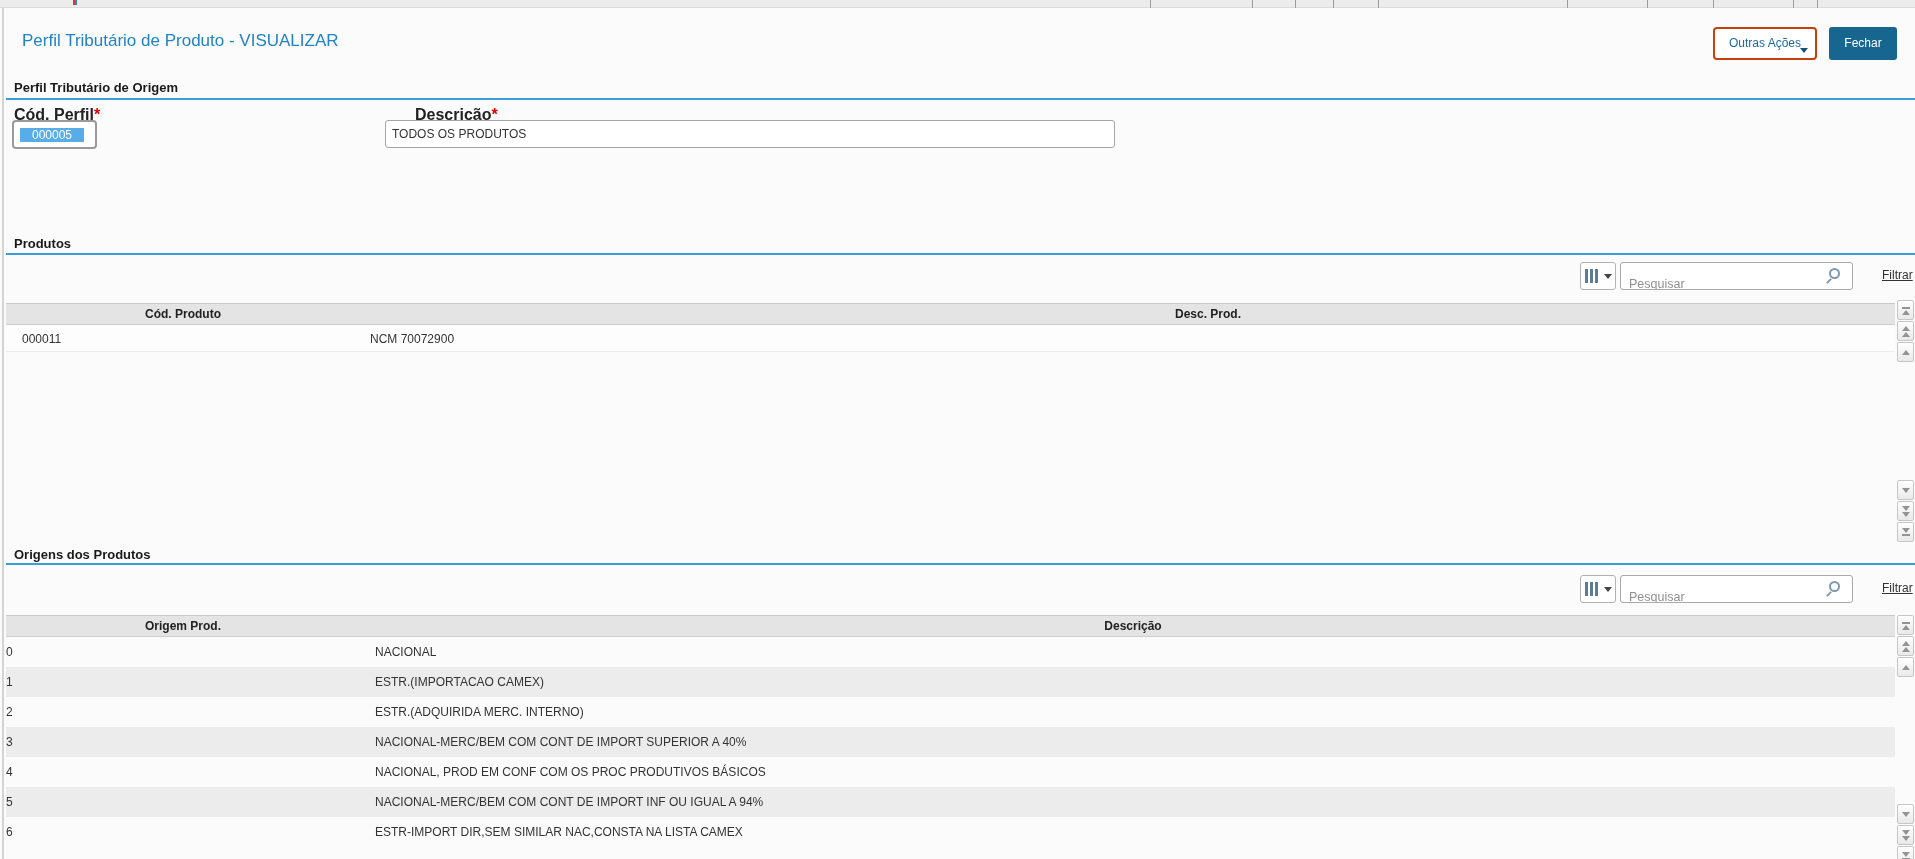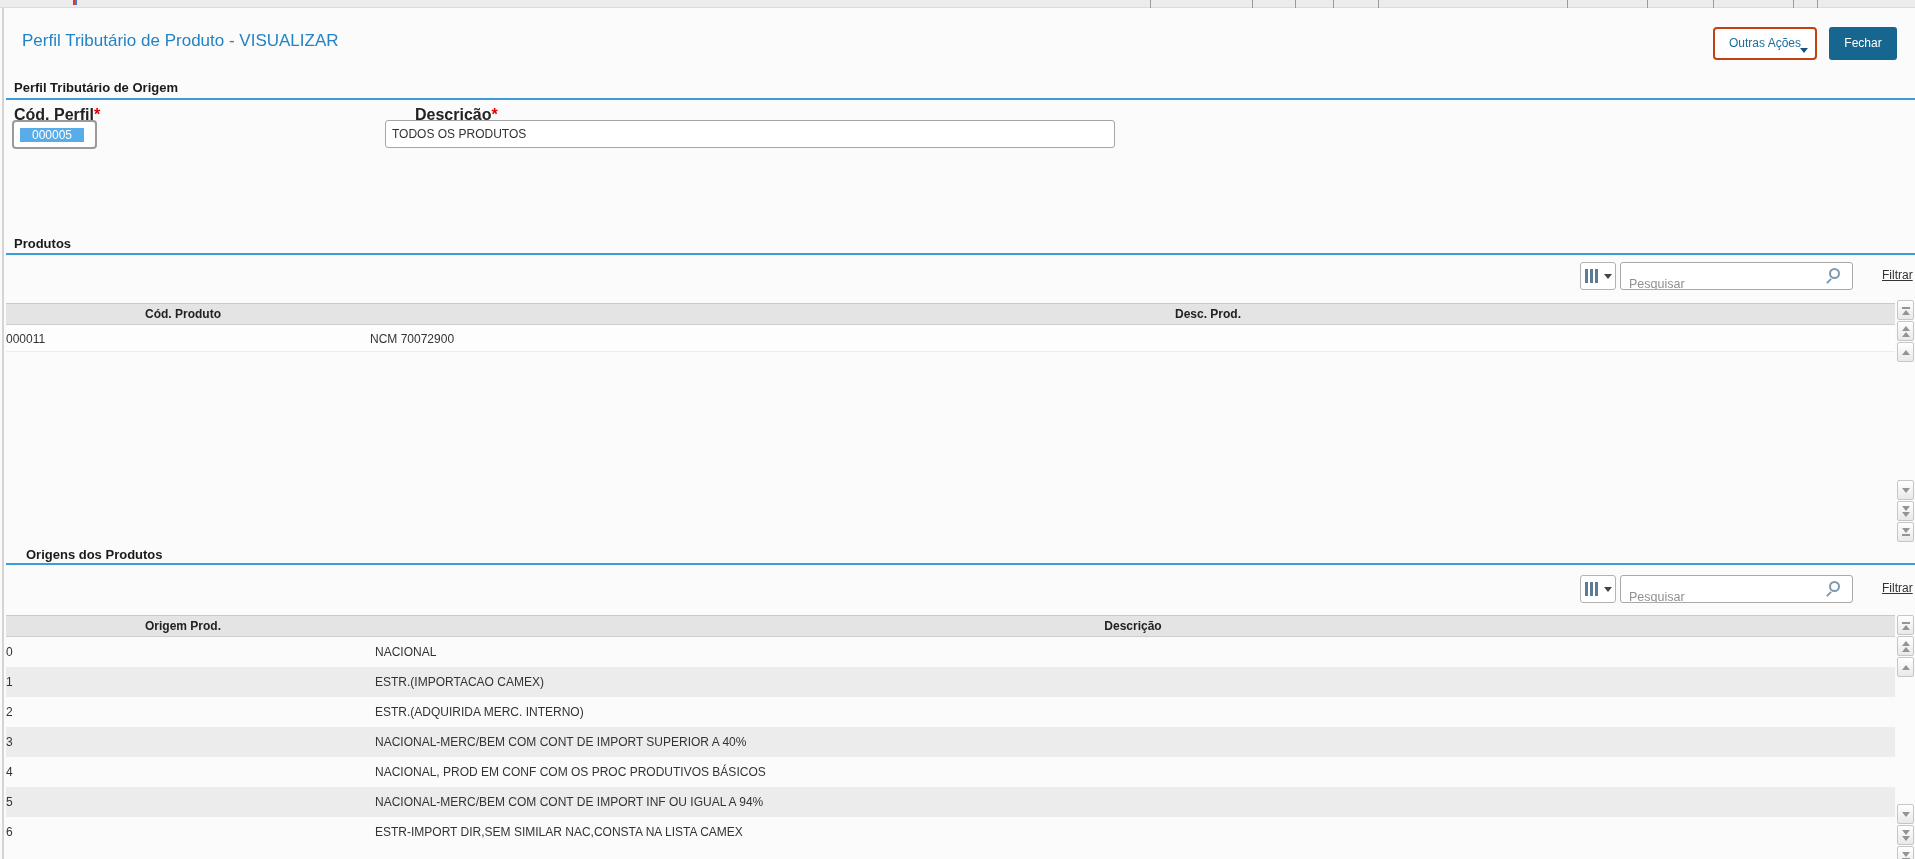--- a/index.html
+++ b/index.html
@@ -162,21 +162,21 @@
 </div>
 <input class="abs search" style="left: 1620px; top: 262px;" placeholder="Pesquisar">
 <span class="abs mag" style="left:1829px; top:268px;"></span>
 <a class="abs filter-link" style="left:1882px; top:268px;">Filtrar</a>
 
 <div class="abs thead" style="top:303px;">
   <span class="th" style="left:177px;">Cód. Produto</span>
   <span class="th" style="left:1202px;">Desc. Prod.</span>
 </div>
 <div class="abs trow" style="top:326px; height:26px; border-bottom:1px solid #ededed; background:#fdfdfd;">
-  <span class="cell" style="left:0px;">000011</span>
+  <span class="cell" style="left:16px;">000011</span>
   <span class="cell" style="left:364px;">NCM 70072900</span>
 </div>
 
 <div class="abs sbtn" style="top:300px;">
   <span class="hbar"></span>
   <span class="tri-u"></span>
 </div>
 <div class="abs sbtn" style="top:321px;">
   <span class="tri-u"></span>
   <span class="tri-u gap"></span>
@@ -189,21 +189,21 @@
 </div>
 <div class="abs sbtn" style="top:501px;">
   <span class="tri-d"></span>
   <span class="tri-d gap"></span>
 </div>
 <div class="abs sbtn" style="top:522px;">
   <span class="tri-d"></span>
   <span class="hbar"></span>
 </div>
 
-<div class="abs sec-title" style="left:14px; top:547px;margin-left:12px;">Origens dos Produtos</div>
+<div class="abs sec-title" style="left:14px; top:547px;">Origens dos Produtos</div>
 <div class="abs sec-line" style="top:563px;"></div>
 
 <div class="abs colbtn" style="left:1580px; top:575px;">
   <span class="bar-v"></span>
   <span class="bar-v"></span>
   <span class="bar-v"></span>
   <span class="caret-sm"></span>
 </div>
 <input class="abs search" style="left: 1620px; top: 575px;" placeholder="Pesquisar">
 <span class="abs mag" style="left:1829px; top:581px;"></span>

